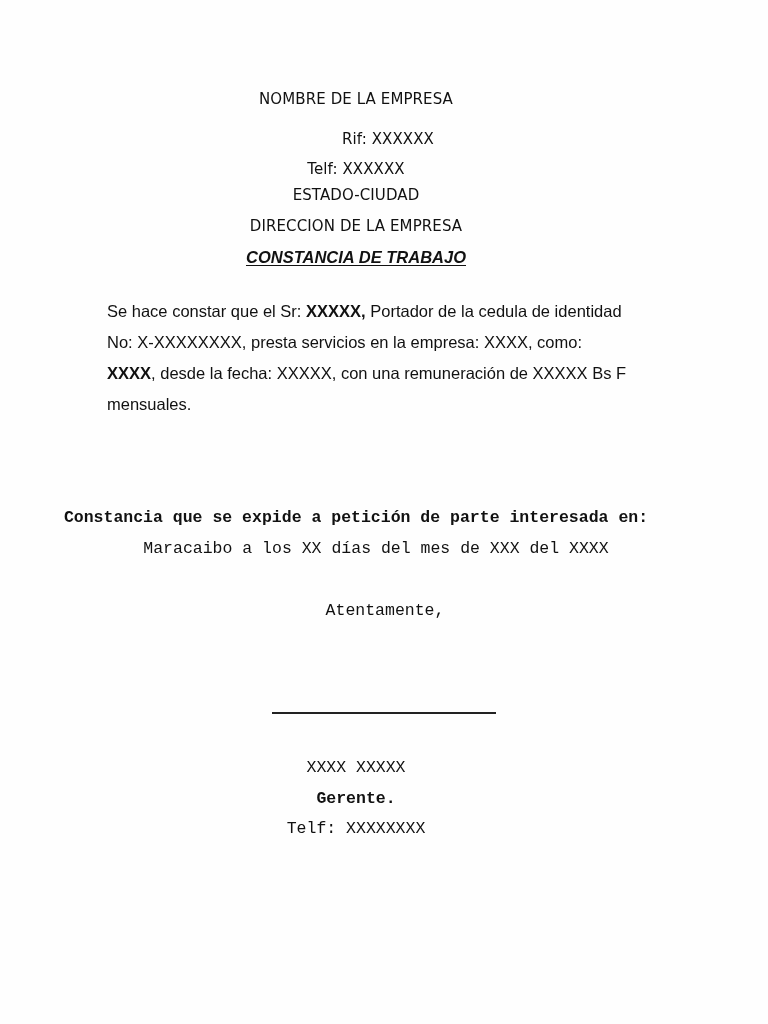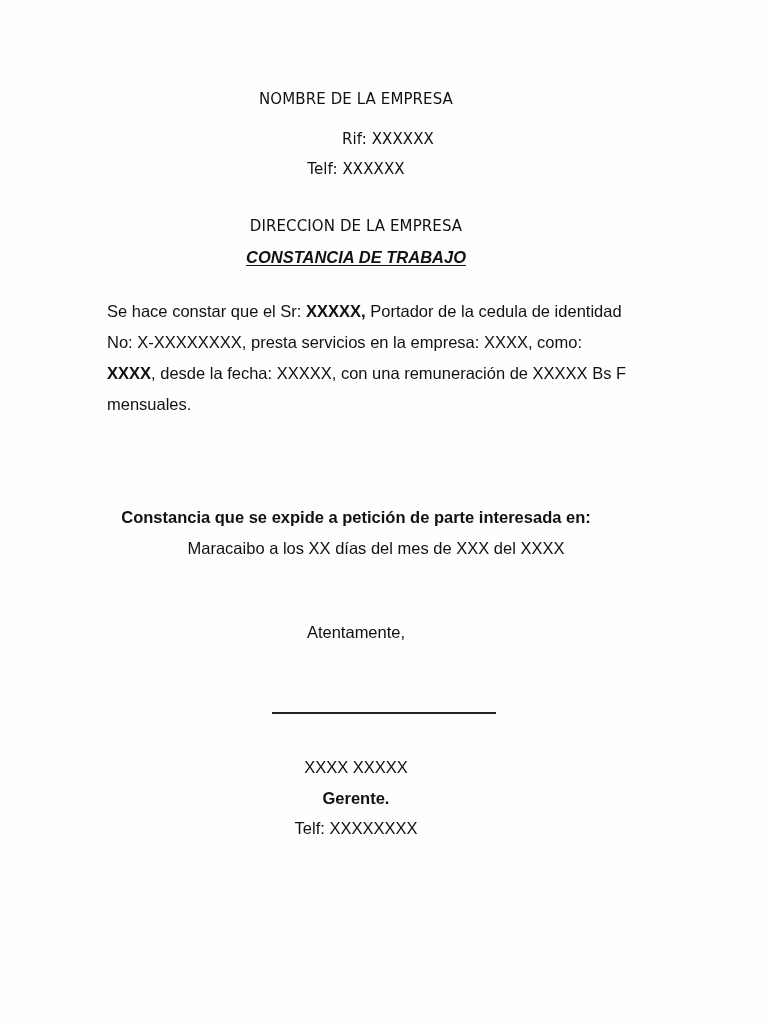--- a/index.html
+++ b/index.html
@@ -46,21 +46,21 @@
       width: 580px;
       font-family: "Liberation Sans", sans-serif;
       font-size: 16.5px;
       line-height: 31px;
     }
     .body-text p {
       margin: 0;
       white-space: nowrap;
     }
     .ltxt {
-      font-family: Liberation Sans, sans-serif;
+      font-family: Liberation Mono, monospace;
       font-size: 16.5px;
     }
     .bold { font-weight: bold; }
     .sig-line {
       position: absolute;
       left: 272px;
       width: 224px;
       top: 712px;
       height: 0;
       border-top: 2px solid #222;
@@ -78,20 +78,23 @@
   <div class="line hdr" style="top:130px;padding-left:32px;">
     <span>Rif:</span>
     <span>XXXXXX</span>
   </div>
 
   <div class="line hdr" style="top:160px;">
     <span>Telf:</span>
     <span>XXXXXX</span>
   </div>
 
+  <div class="line hdr" style="top:186px;">
+    <span>ESTADO-CIUDAD</span>
+  </div>
 
   <div class="line hdr" style="top:217px;">
     <span>DIRECCION DE LA EMPRESA</span>
   </div>
 
   <div class="line title" style="top:248px;">
     <span>CONSTANCIA DE TRABAJO</span>
   </div>
 
   <div class="body-text" style="top:296px;">
@@ -102,21 +105,21 @@
   </div>
 
   <div class="line ltxt bold" style="top:508px;">
     <span>Constancia que se expide a petición de parte interesada en:</span>
   </div>
 
   <div class="line ltxt" style="top:539px;padding-left:20px;">
     <span>Maracaibo a los XX días del mes de XXX del XXXX</span>
   </div>
 
-  <div class="line ltxt" style="top:623px;">
+  <div class="line ltxt" style="top:601px;margin-left:29px;">
     <span>Atentamente,</span>
   </div>
 
   <div class="sig-line"></div>
 
   <div class="line ltxt" style="top:758px;">
     <span>XXXX XXXXX</span>
   </div>
 
   <div class="line ltxt bold" style="top:789px;">

